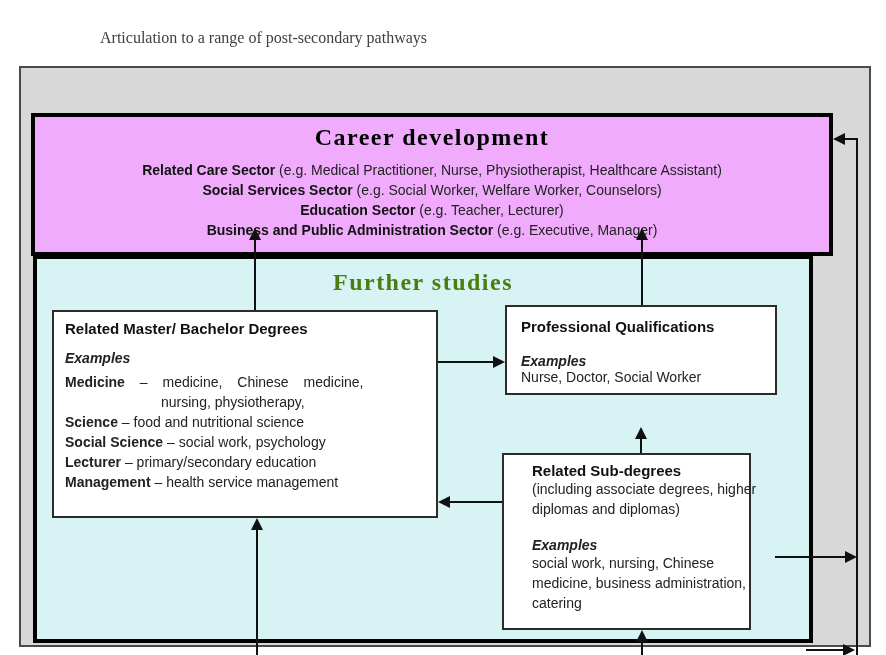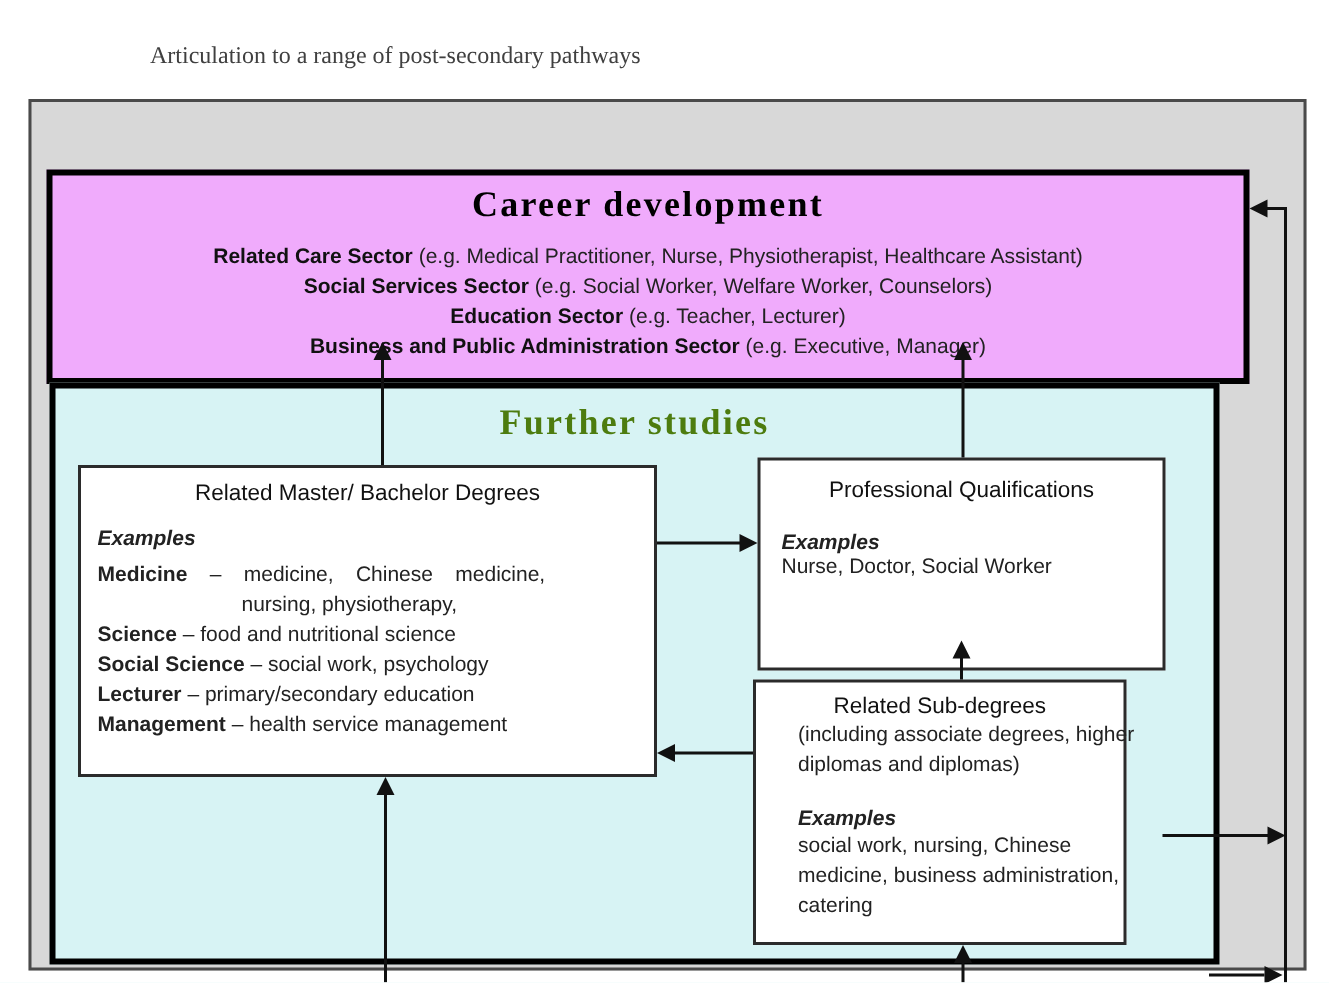--- a/index.html
+++ b/index.html
@@ -20,27 +20,27 @@
   .career-lines{margin-top:9px;font-size:14px;line-height:20px;color:#222;}
   .career-lines b{color:#111;}
 
   .further-box{left:33px;top:255px;width:780px;height:388px;background:#d7f3f4;
                border:4px solid #000;}
   .further-title{margin-top:10px;text-align:center;font-family:"Liberation Serif",serif;
                  font-weight:bold;font-size:24px;letter-spacing:1.5px;color:#4d7c0f;}
 
   .white-box{background:#fff;border:2px solid #2b2b2b;font-size:14px;color:#222;}
   .master-box{left:52px;top:310px;width:386px;height:208px;padding:8px 11px;}
-  .box-title{text-align:center;font-weight:normal;font-size:15px;color:#111;}
+  .box-title{font-weight:bold;font-size:15px;color:#111;}
   .examples{font-style:italic;margin-top:13px;font-weight:bold;}
   .degree-list{margin-top:6px;line-height:20px;}
   .degree-item.medicine{word-spacing:11px;}
   .indent2{display:inline-block;padding-left:96px;word-spacing:normal;}
 
-  .pq-box{left:505px;top:305px;width:272px;height:142px;padding:11px 14px;}
+  .pq-box{left:505px;top:305px;width:272px;height:90px;padding:11px 14px;}
   .pq-box .examples{margin-top:18px;}
 
   .sub-box{left:502px;top:453px;width:249px;height:177px;padding:7px 28px;}
   .sub-subtitle{line-height:20px;width:245px;}
   .sub-box .examples{margin-top:18px;}
   .sub-examples{line-height:20px;width:216px;}
 
   .line{position:absolute;background:#111;}
   .arr{position:absolute;width:0;height:0;}
   .arr-up{border-left:6px solid transparent;border-right:6px solid transparent;

